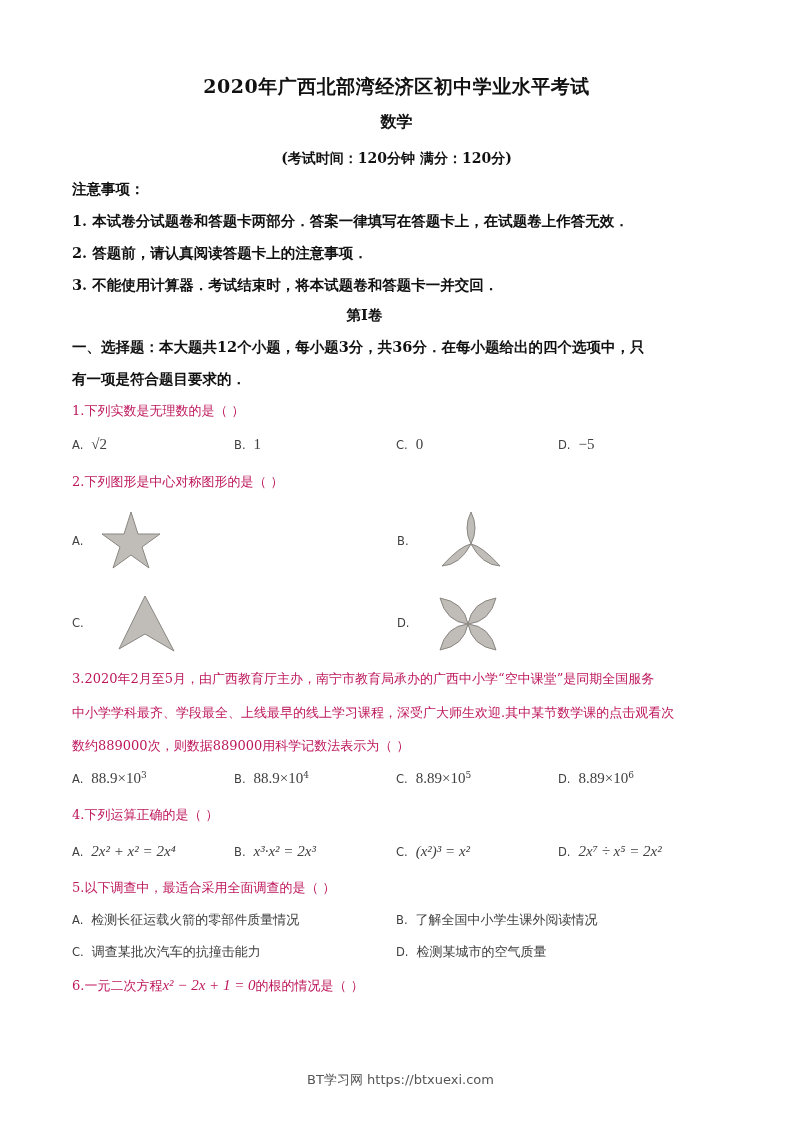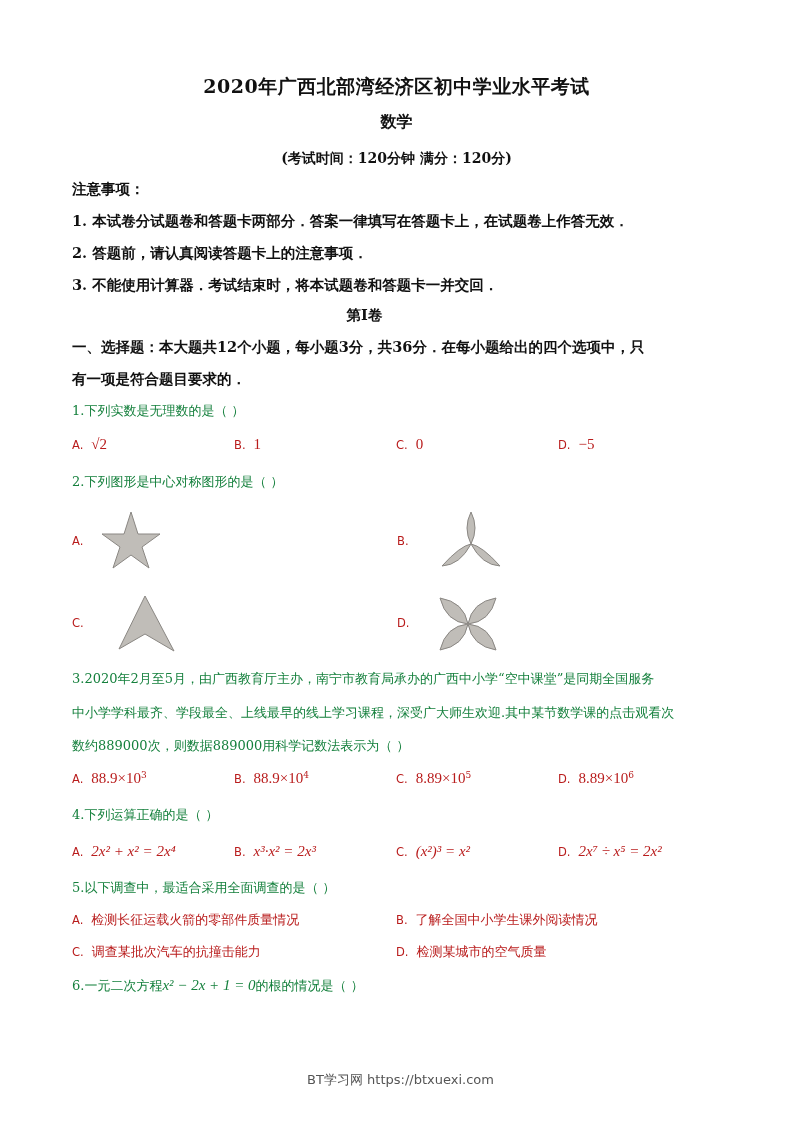--- a/index.html
+++ b/index.html
@@ -4,22 +4,22 @@
 <style>
   html, body { margin:0; padding:0; background:#ffffff; }
   body { width:793px; height:1122px; position:relative; overflow:hidden;
          font-family:"DejaVu Serif","Liberation Serif",serif; color:#111; }
   .abs { position:absolute; }
   .title { left:0; width:793px; text-align:center; font-weight:bold; }
   .t1 { top:74px; font-size:19px; letter-spacing:0.5px; }
   .t2 { top:112px; font-size:16px; }
   .t3 { top:150px; font-size:14px; }
   .bold { font-weight:bold; font-size:14.5px; }
-  .q { font-size:13px; color:#15803d; }
-  .opt { font-size:13px; color:#b91c1c; }
+  .q { font-size:13px; color:#be185d; }
+  .opt { font-size:13px; color:#404040; }
   .optlbl { font-family:"DejaVu Sans","Liberation Sans",sans-serif; font-size:11.5px; margin-right:8px; }
   .math { font-family:"Liberation Serif","DejaVu Serif",serif; font-style:normal; font-size:15px; }
   .mathi { font-family:"Liberation Serif","DejaVu Serif",serif; font-style:italic; font-size:15px;margin-top:44px; }
   sup { font-size:9px; vertical-align:super; }
   .footer { left:4px; width:793px; text-align:center; top:1071px;
             font-family:"DejaVu Sans","Liberation Sans",sans-serif; font-size:13px; color:#555; }
 </style>
 </head>
 <body>
 

